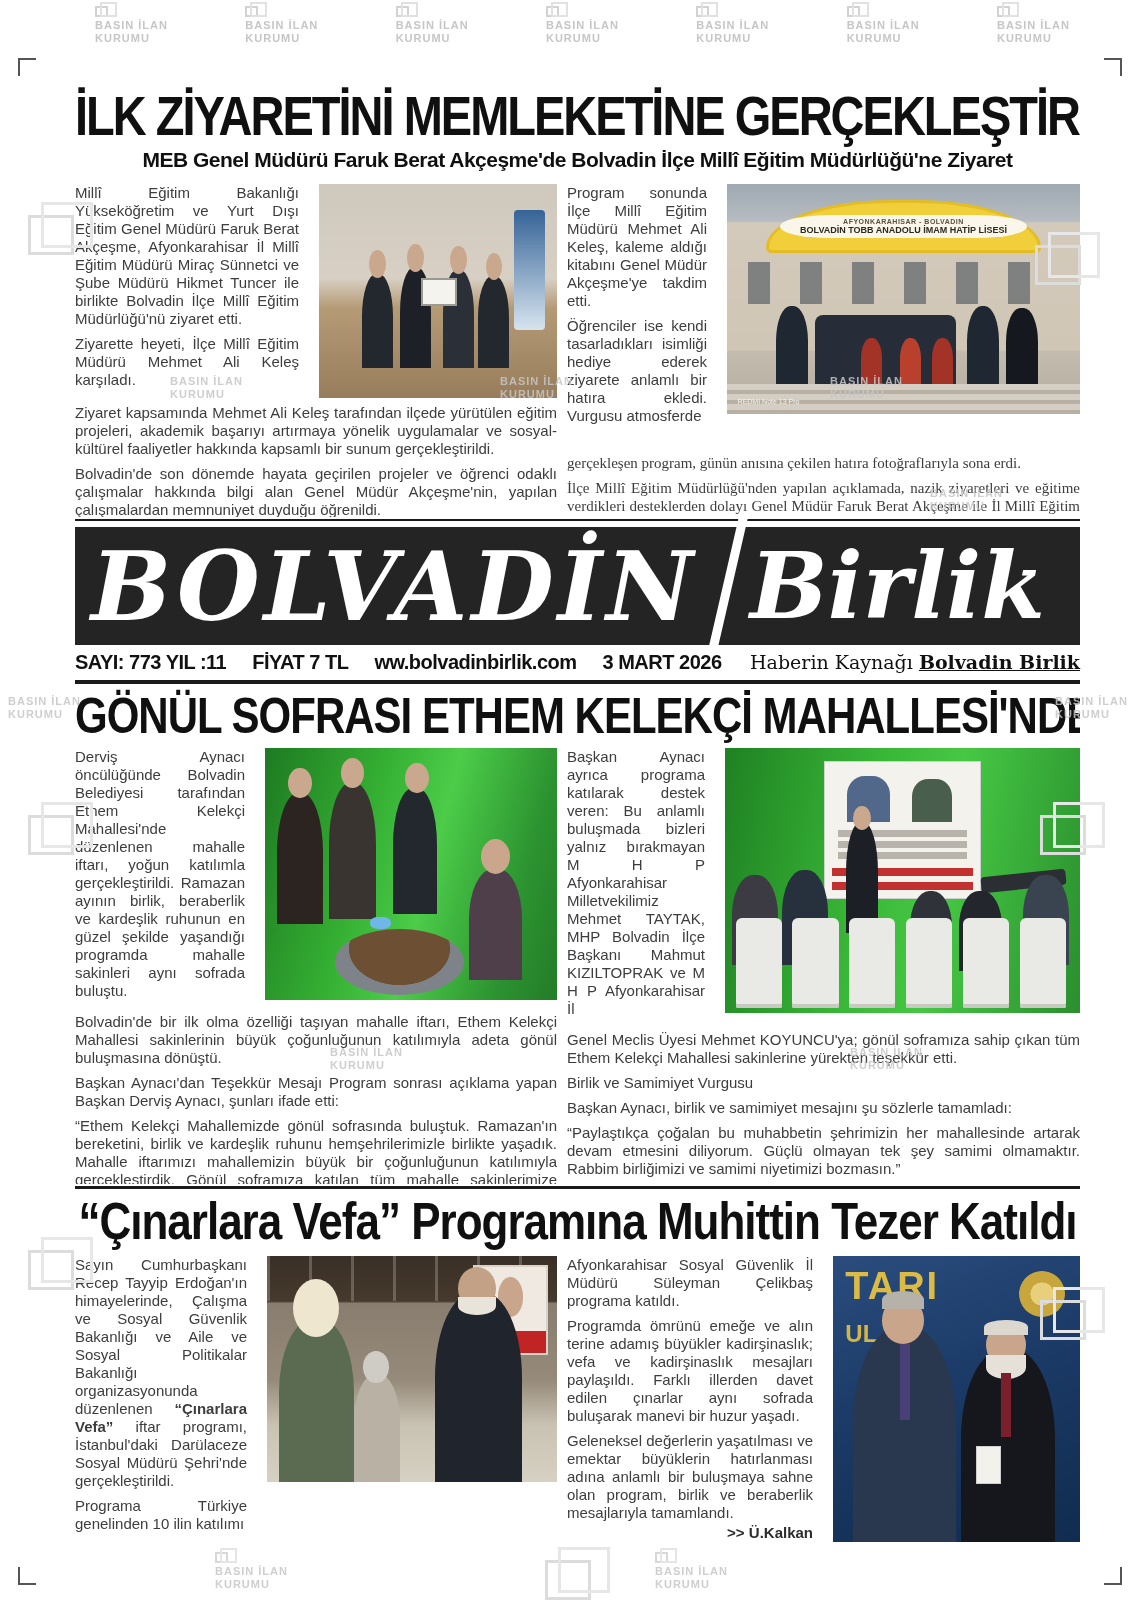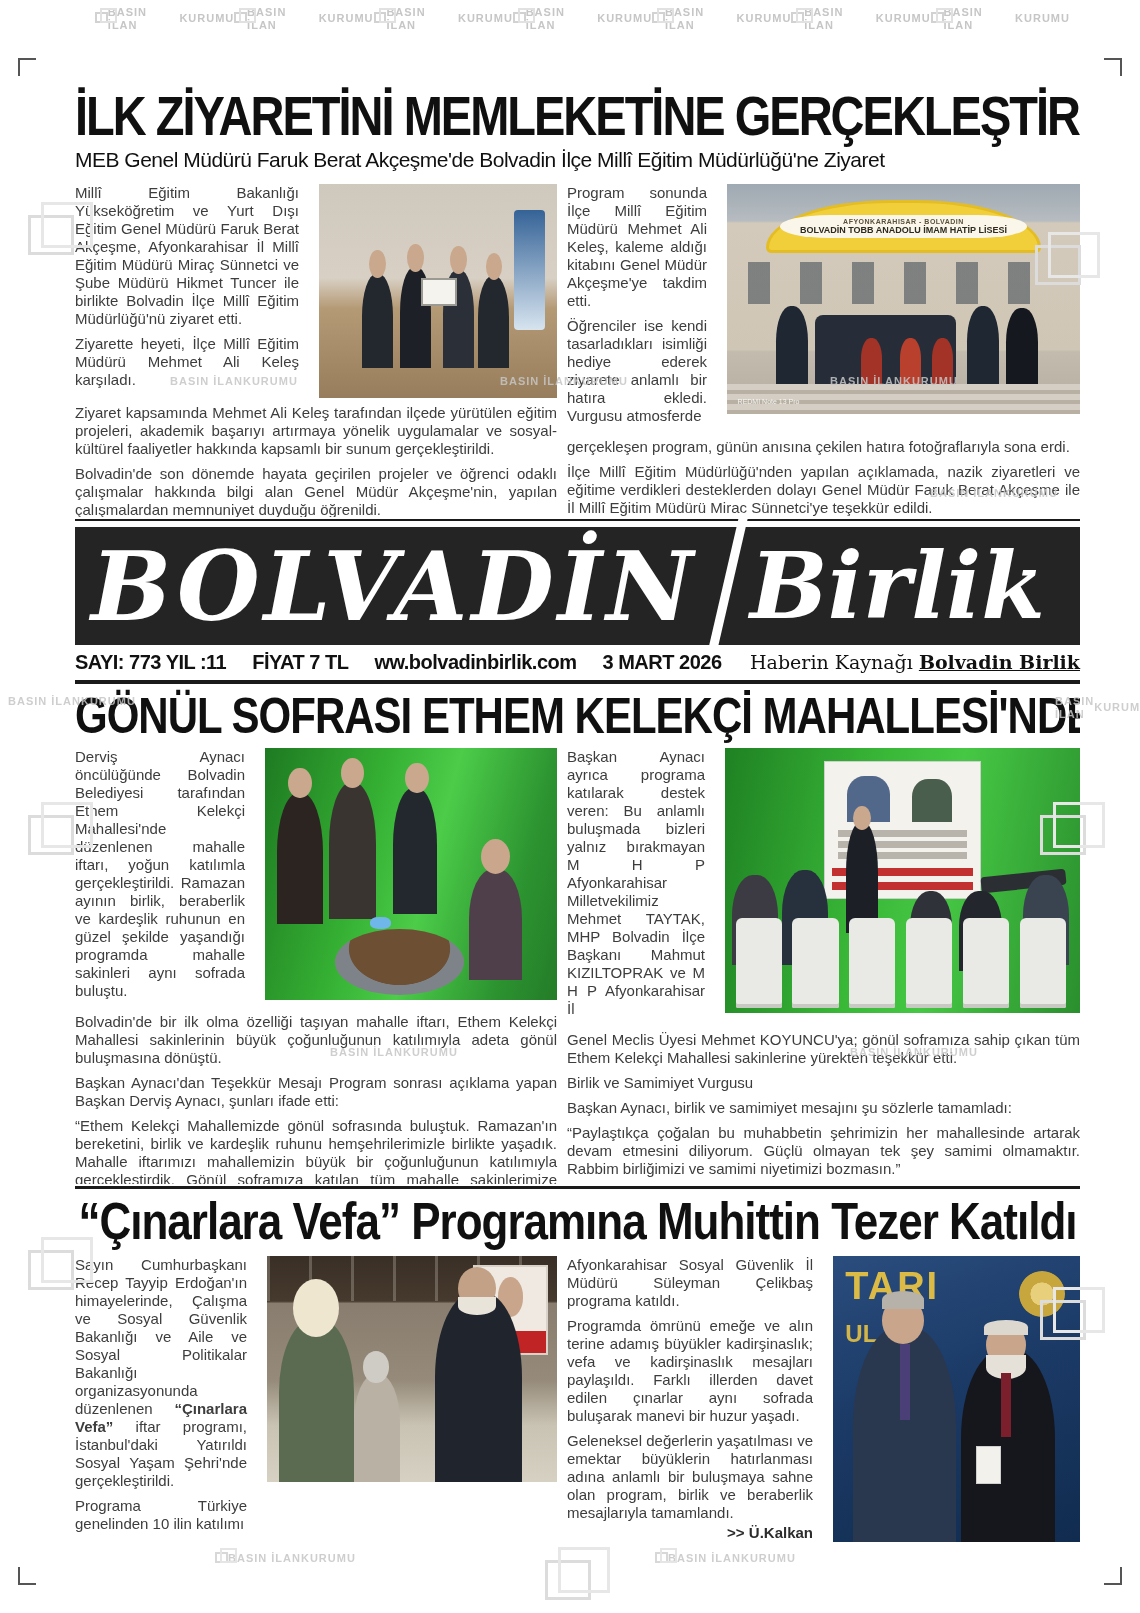--- a/index.html
+++ b/index.html
@@ -9,37 +9,37 @@
     background:#ffffff; overflow:hidden;
     font-family:"Liberation Sans", sans-serif; color:#3d3d3d;
   }
   
   .crop { position:absolute; width:18px; height:18px; }
   .crop.tl { left:18px; top:58px; border-top:2px solid #555; border-left:2px solid #555; }
   .crop.tr { right:18px; top:58px; border-top:2px solid #555; border-right:2px solid #555; }
   .crop.bl { left:18px; bottom:28px; border-bottom:2px solid #555; border-left:2px solid #555; }
   .crop.br { right:18px; bottom:28px; border-bottom:2px solid #555; border-right:2px solid #555; }
   
-  .wm { display:flex; flex-direction:row; align-items:center; color:#c6c6c6;
+  .wm { display:flex; flex-direction:column; color:#c6c6c6;
         font-weight:bold; font-size:11px; letter-spacing:1px; line-height:1.15; pointer-events:none; }
   .wm .cube { width:13px; height:11px; border:2px solid #d2d2d2; position:relative; margin-bottom:2px; }
   .wm .cube::after { content:""; position:absolute; left:3px; top:-6px; width:13px; height:11px; border:2px solid #e1e1e1; }
   .wm-row-top { position:absolute; left:95px; right:70px; top:6px; display:flex; justify-content:space-between; z-index:5; }
   .wm-abs { position:absolute; z-index:5; opacity:.85; }
   .cube-lg { position:absolute; width:46px; height:40px; border:3px solid #dcdcdc; z-index:4; }
   .cube-lg::after { content:""; position:absolute; left:10px; top:-16px; width:46px; height:40px; border:3px solid #e7e7e7; }
   
   .rule { position:absolute; left:75px; width:1005px; background:#1a1a1a; }
   
   .headline { font-weight:bold; color:#101010; text-align:center; white-space:nowrap;
               transform:scale(1.0,1.18); transform-origin:center top; }
   .hl1 { font-size:47px; letter-spacing:-2px; }
   .hl2 { font-size:42px; letter-spacing:-1px; }
   .hl3 { font-size:44px; letter-spacing:-1px; }
-  .subheadline { font-weight:normal; color:#101010; font-size:21px; margin-top:10px; letter-spacing:-0.5px; }
+  .subheadline { font-weight:bold; color:#101010; text-align:center; font-size:21px; margin-top:10px; letter-spacing:-0.5px; }
   
   section.article { position:absolute; left:75px; width:1005px; overflow:hidden; z-index:3; }
   .body { display:flex; gap:10px; }
   .half-l { width:482px; flex:none; }
   .half-r { width:513px; flex:none; }
   .row { display:flex; gap:20px; }
   .col { flex:none; }
   .bodytext p { font-size:15px; line-height:1.2; text-align:justify; margin-bottom:7px; color:#3d3d3d; }
   .bodytext p.nosp { margin-bottom:2px; }
   .byline { font-weight:bold; text-align:right; font-size:15px; color:#2c2c2c; }
@@ -242,21 +242,21 @@
             <div class="fig" style="left:25%; bottom:13%; width:40%; height:30%; background:#262d38; border-radius:8px 8px 0 0;"></div>
             <div class="fig" style="left:38%; bottom:13%; width:6%; height:20%; background:#a33326;"></div>
             <div class="fig" style="left:49%; bottom:13%; width:6%; height:20%; background:#b8402c;"></div>
             <div class="fig" style="left:58%; bottom:13%; width:6%; height:20%; background:#a33326;"></div>
             <div class="fig" style="left:68%; bottom:13%; width:9%; height:34%; background:#1f2733;"></div>
             <div class="fig" style="left:79%; bottom:13%; width:9%; height:33%; background:#15191f;"></div>
             <div class="abs steps"></div>
             <div class="abs cam">REDMI Note 13 Pro</div>
           </div>
         </div>
-        <div style="margin-top:6px;">
+        <div style="margin-top:22px;font-family:Liberation Serif, serif;">
           <p>gerçekleşen program, günün anısına çekilen hatıra fotoğraflarıyla sona erdi.</p>
           <p>İlçe Millî Eğitim Müdürlüğü'nden yapılan açıklamada, nazik ziyaretleri ve eğitime verdikleri desteklerden dolayı Genel Müdür Faruk Berat Akçeşme ile İl Millî Eğitim Müdürü Miraç Sünnetci'ye teşekkür edildi.</p>
 
         </div>
       </div>
     </div>
   </section>
 
   <div class="rule" style="top:519px; height:2px;"></div>
 
@@ -349,21 +349,21 @@
   </section>
 
   <div class="rule" style="top:1186px; height:3px;"></div>
 
   <section class="article" style="top:1192px; height:350px;">
     <div class="headline hl3">“Çınarlara Vefa” Programına  Muhittin Tezer Katıldı</div>
     <div class="body" style="margin-top:14px;">
       <div class="half-l bodytext">
         <div class="row">
           <div class="col" style="width:172px;">
-            <p><span>Sayın Cumhurbaşkanı Recep Tayyip Erdoğan'ın himayelerinde, Çalışma ve Sosyal Güvenlik Bakanlığı ve Aile ve Sosyal Politikalar Bakanlığı organizasyonunda düzenlenen </span><b>“Çınarlara Vefa”</b><span> iftar programı, İstanbul'daki Yatırıldı Sosyal Yaşam Şehri'nde gerçekleştirildi.</span></p>
+            <p><span>Sayın Cumhurbaşkanı Recep Tayyip Erdoğan'ın himayelerinde, Çalışma ve Sosyal Güvenlik Bakanlığı ve Aile ve Sosyal Politikalar Bakanlığı organizasyonunda düzenlenen </span><b>“Çınarlara Vefa”</b><span> iftar programı, İstanbul'daki Darülaceze Sosyal Müdürü Şehri'nde gerçekleştirildi.</span></p>
             <p class="nosp">Programa Türkiye genelinden 10 ilin katılımı</p>
           </div>
           <div class="photo p5" style="height:226px;">
             <div class="abs lattice"></div>
             <div class="abs portrait">
               <div class="abs pface"></div>
               <div class="abs pband"></div>
             </div>
             <div class="fig" style="left:4%; bottom:0; width:26%; height:72%; background:#5a6b52;"></div>
             <div class="head" style="left:9%; bottom:64%; width:16%; height:26%; background:#efe6d0;"></div>

